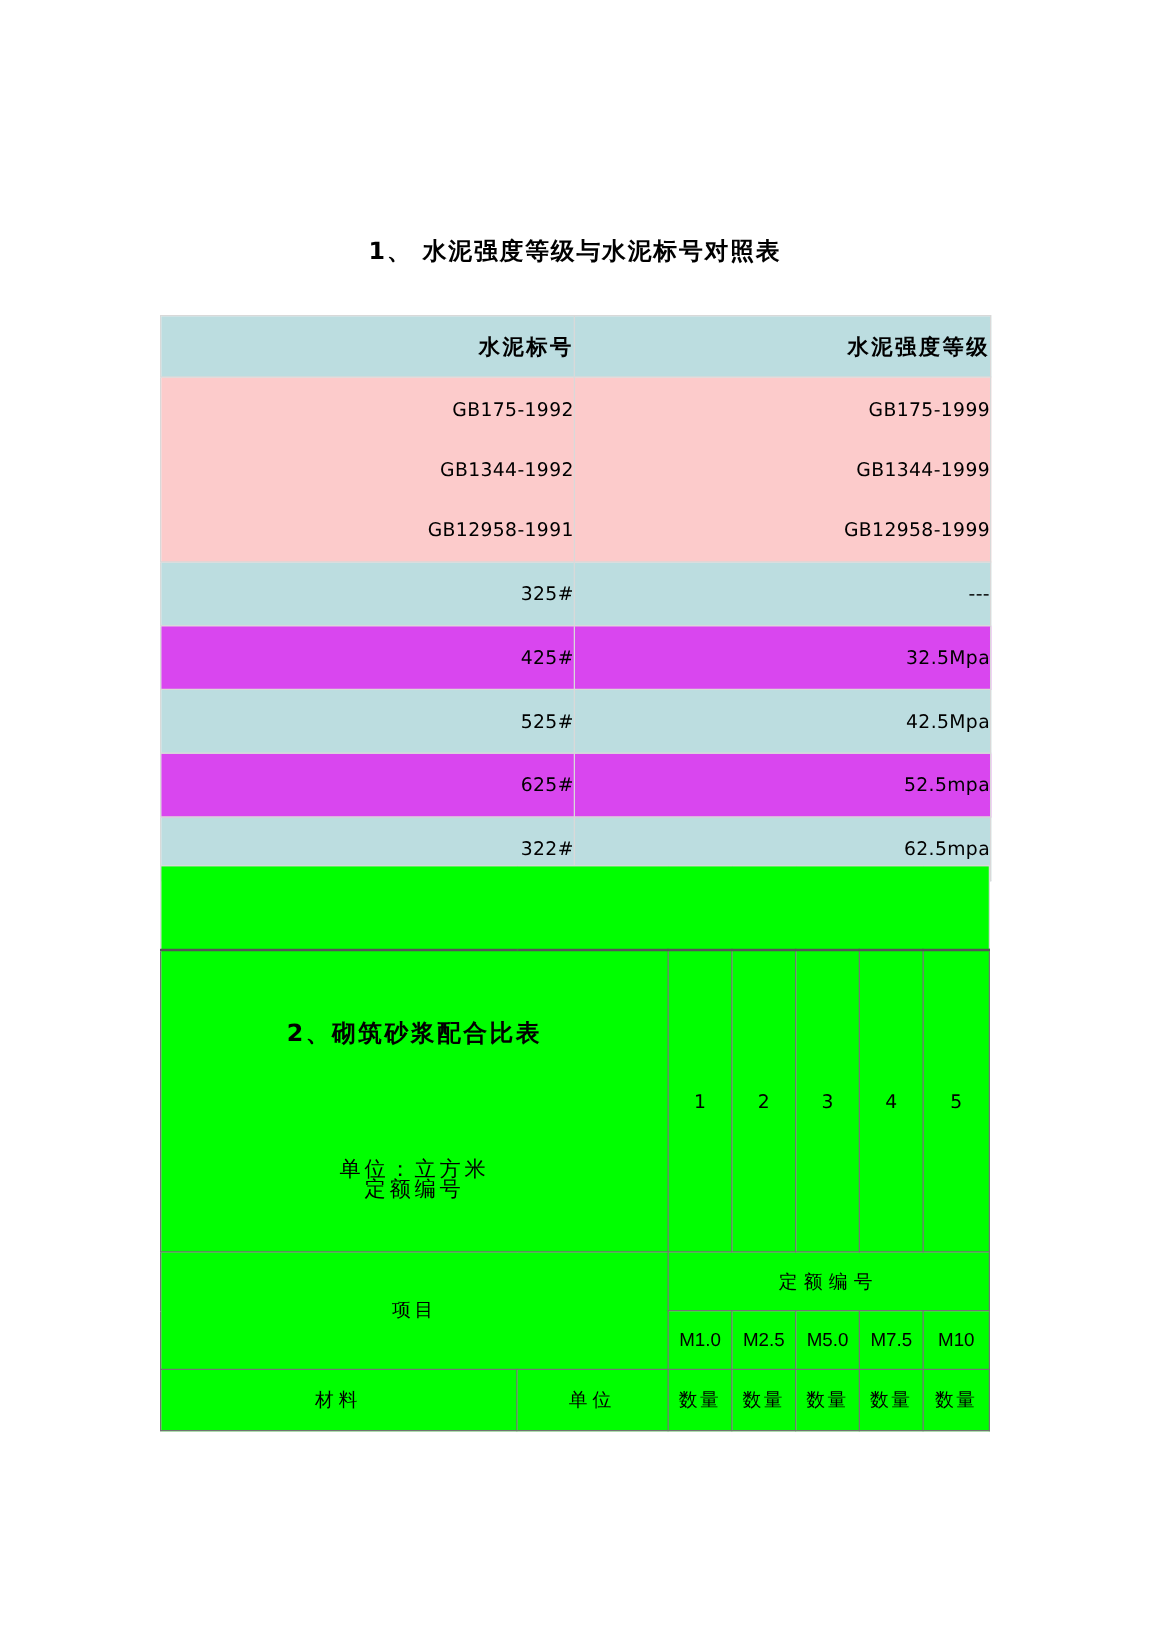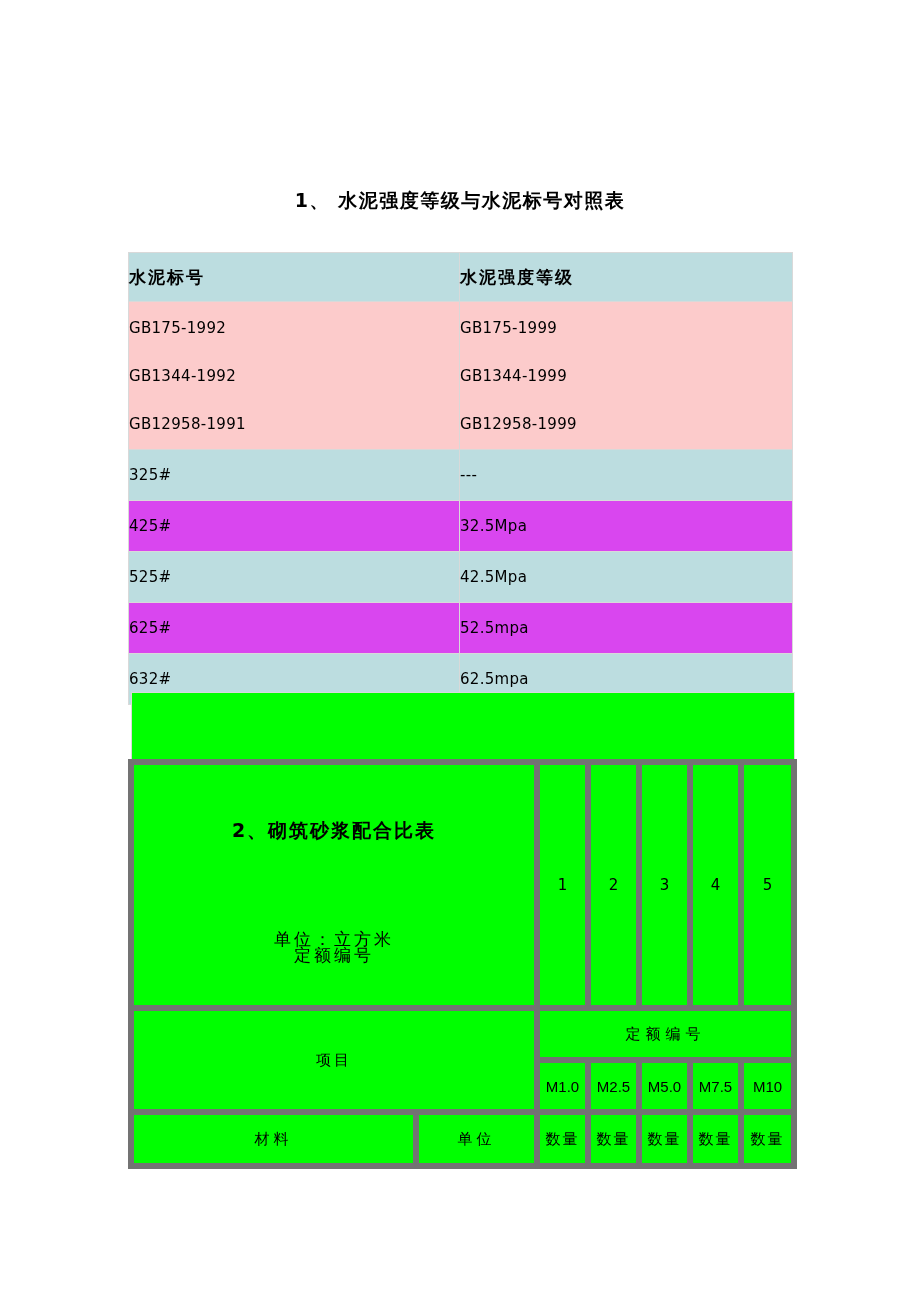--- a/index.html
+++ b/index.html
@@ -39,21 +39,21 @@
   .table1 {
     position: absolute;
     left: 128px;
     top: 252px;
     width: 664px;
     border-collapse: collapse;
     table-layout: fixed;
   }
   .table1 td, .table1 th {
     border: 1px solid #d9d9d9;
-    text-align: left;
+    text-align: right;
     vertical-align: middle;
     padding: 0;
     font-size: 15px;
     font-weight: normal;
   }
   .t1-head td {
     height: 48px;
     background: #bcdde0;
     font-size: 17px;
     font-weight: bold;
@@ -81,21 +81,21 @@
   .table2 {
     position: absolute;
     left: 128px;
     top: 692px;
     width: 664px;
     border-collapse: collapse;
     table-layout: fixed;
   }
   .table2 td {
     background: #00ff00;
-    border: 6px solid #737373;
+    border: 1px solid #737373;
     text-align: center;
     vertical-align: middle;
     padding: 0;
     font-size: 15px;
   }
   .green-gap td {
     height: 66px;
     border-left: 1px solid #d9d9d9;
     border-right: 1px solid #d9d9d9;
     border-top: 1px solid #d9d9d9;
@@ -214,21 +214,21 @@
       </tr>
       <tr class="t1-row t1-blue">
         <td class="mono-ish">525#</td>
         <td class="mono-ish">42.5Mpa</td>
       </tr>
       <tr class="t1-row t1-pink">
         <td class="mono-ish">625#</td>
         <td class="mono-ish">52.5mpa</td>
       </tr>
       <tr class="t1-row t1-blue">
-        <td class="mono-ish">632#</td>
+        <td class="mono-ish">322#</td>
         <td class="mono-ish">62.5mpa</td>
       </tr>
     </tbody>
   </table>
 
   <table class="table2">
     <colgroup>
       <col class="c-mat">
       <col class="c-unit">
       <col class="c-q">

